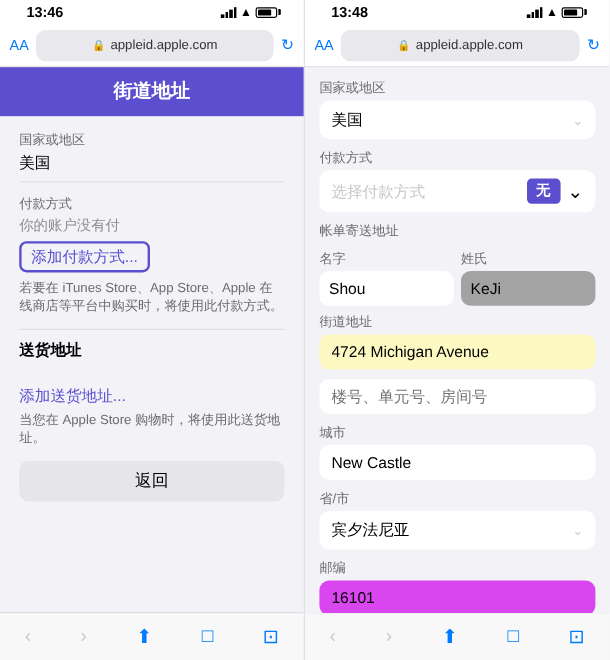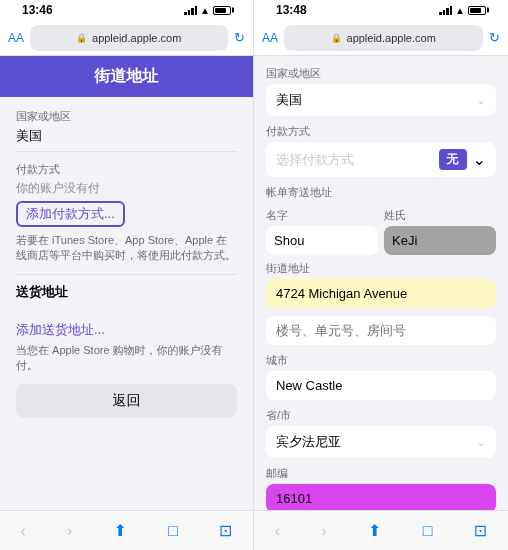--- a/index.html
+++ b/index.html
@@ -304,21 +304,21 @@
 
     <div class="section-label">付款方式</div>
     <div class="no-payment-text">你的账户没有付</div>
     <div class="add-payment-btn">添加付款方式...</div>
     <div class="description-text">若要在 iTunes Store、App Store、Apple 在线商店等平台中购买时，将使用此付款方式。</div>
 
     <div class="divider"></div>
 
     <div class="shipping-title">送货地址</div>
     <div class="add-shipping-btn">添加送货地址...</div>
-    <div class="description-text">当您在 Apple Store 购物时，你的账户没有付。</div>
+    <div class="description-text">当您在 Apple Store 购物时，将使用此送货地址。</div>
 
     <button class="back-btn">返回</button>
   </div>
 
   <div class="bottom-toolbar">
     <span class="toolbar-btn disabled">‹</span>
     <span class="toolbar-btn disabled">›</span>
     <span class="toolbar-btn">⬆</span>
     <span class="toolbar-btn">□</span>
     <span class="toolbar-btn">⊡</span>

